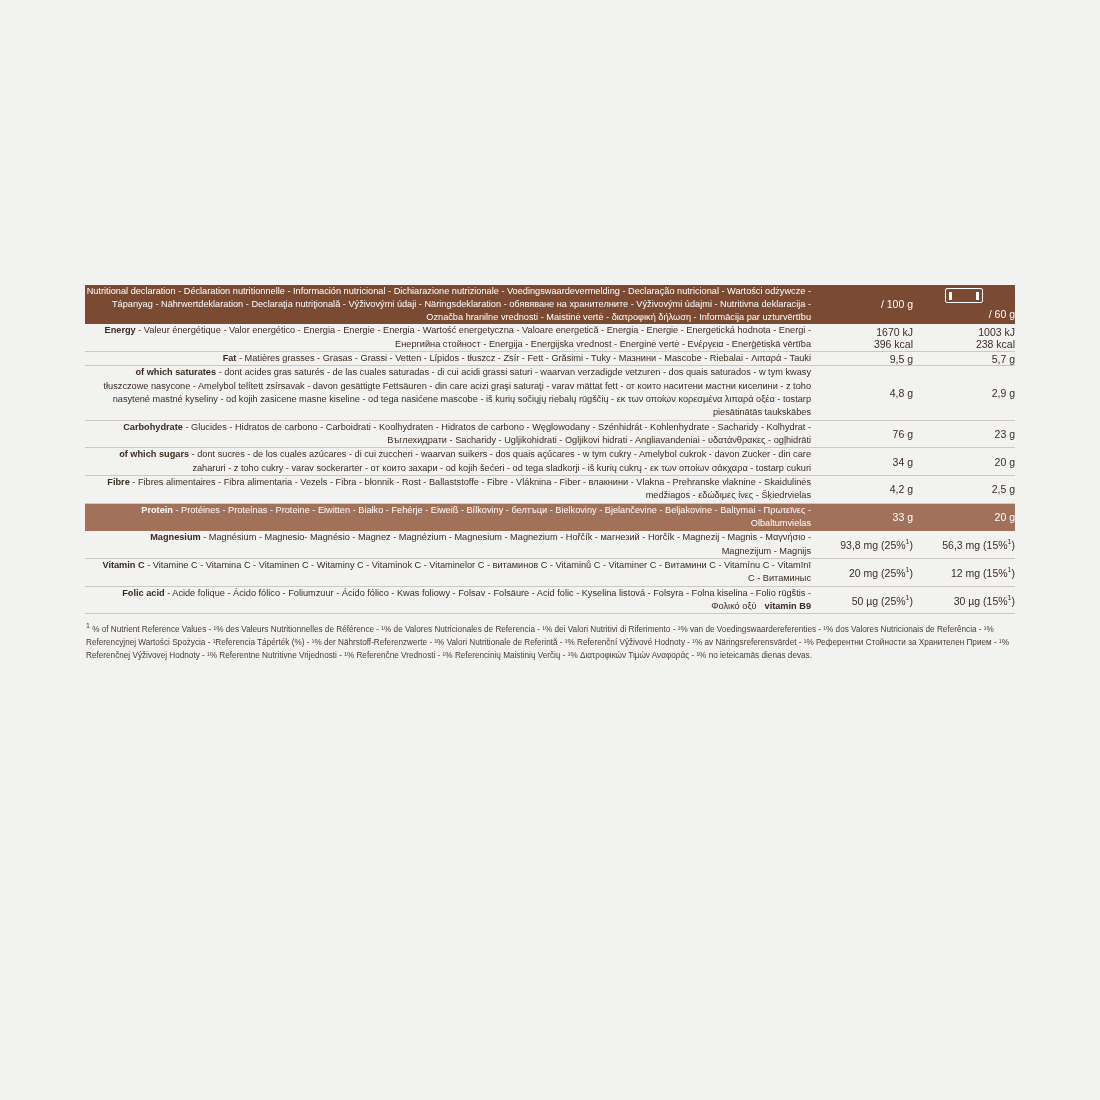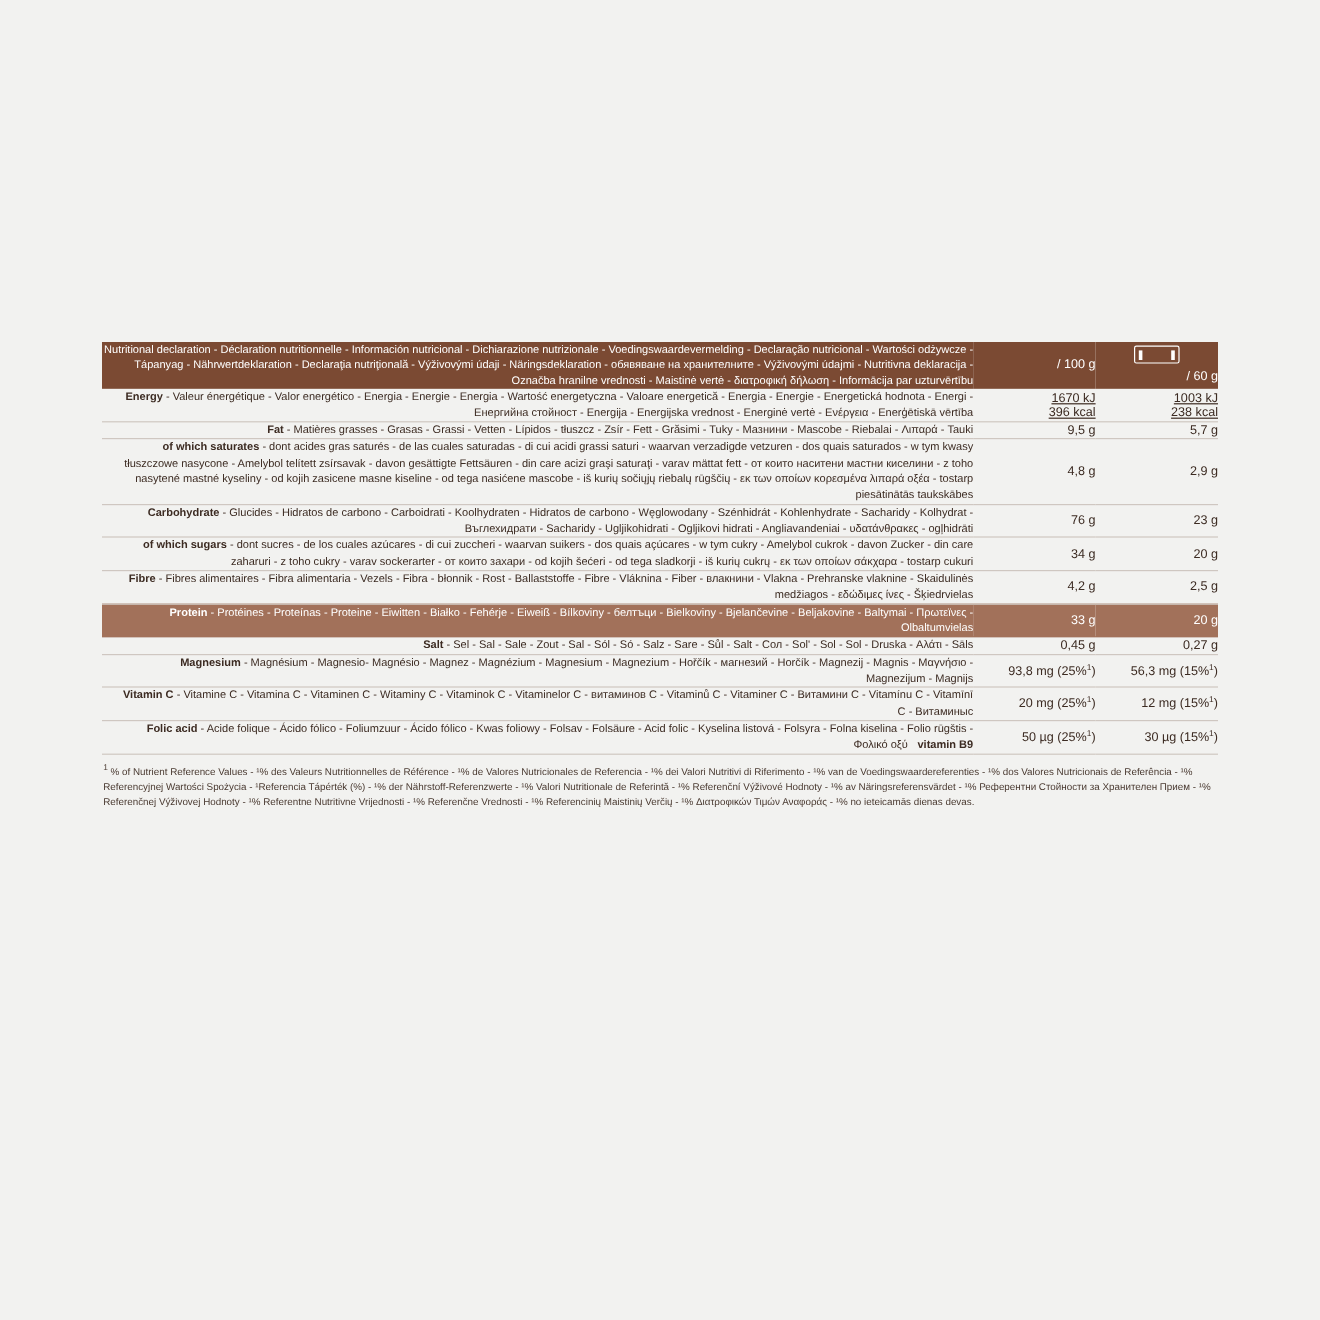--- a/index.html
+++ b/index.html
@@ -96,21 +96,21 @@
   }
   .row-label b { font-weight: bold; margin-left: 16px; }
   .row-val {
     font-size: 10.5px;
     color: #3c2b22;
     text-align: center;
     border-bottom: 1px solid #cfc7c1;
     padding: 5px 4px;
     white-space: nowrap;
   }
-  .row-val .l2 { display: block; text-decoration: underline; }
+  .row-val .l2 { display: block; }
   .protein-row .row-label,
   .protein-row .row-val {
     background: #a2715a;
     color: #ffffff;
     border-bottom: 1px solid #a2715a;
   }
   .protein-row .row-label { color: #ffffff; }
   .sub-note {
     font-weight: bold;
     font-size: 9.2px;
@@ -197,25 +197,20 @@
           <td class="row-val">4,2 g</td>
           <td class="row-val">2,5 g</td>
         </tr>
 
         <tr class="protein-row">
           <td class="row-label"><b>Protein</b> - Protéines - Proteínas - Proteine - Eiwitten - Białko - Fehérje - Eiweiß - Bílkoviny - белтъци - Bielkoviny - Bjelančevine - Beljakovine - Baltymai - Πρωτεϊνες - Olbaltumvielas</td>
           <td class="row-val">33 g</td>
           <td class="row-val">20 g</td>
         </tr>
 
-        <tr>
-          <td class="row-label"><b>Salt</b> - Sel - Sal - Sale - Zout - Sal - Sól - Só - Salz - Sare - Sůl - Salt - Сол - Sol' - Sol - Sol - Druska - Αλάτι - Sāls</td>
-          <td class="row-val">0,45 g</td>
-          <td class="row-val">0,27 g</td>
-        </tr>
 
         <tr>
           <td class="row-label"><b>Magnesium</b> - Magnésium - Magnesio- Magnésio - Magnez - Magnézium - Magnesium - Magnezium - Hořčík - магнезий - Horčík - Magnezij - Magnis - Μαγνήσιο - Magnezijum - Magnijs</td>
           <td class="row-val"><span>93,8 mg (25%</span><sup>1</sup><span>)</span></td>
           <td class="row-val"><span>56,3 mg (15%</span><sup>1</sup><span>)</span></td>
         </tr>
 
         <tr>
           <td class="row-label"><b>Vitamin C</b> - Vitamine C - Vitamina C - Vitaminen C - Witaminy C - Vitaminok C - Vitaminelor C - витаминов C - Vitaminů C - Vitaminer C - Витамини C - Vitamínu C - Vitamīnī C - Витаминыс</td>
           <td class="row-val"><span>20 mg (25%</span><sup>1</sup><span>)</span></td>

